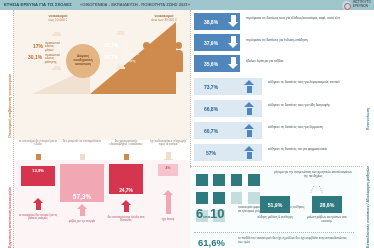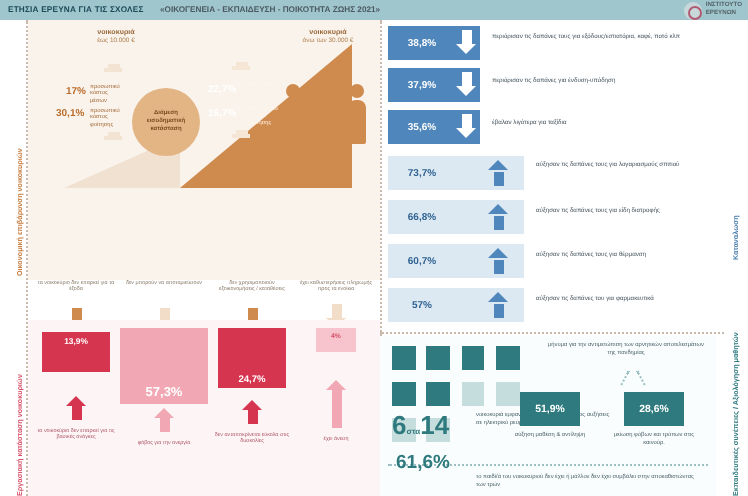--- a/index.html
+++ b/index.html
@@ -480,38 +480,38 @@
         <span class="sq" style="background:#2e7a7e"></span>
         <span class="sq" style="background:#2e7a7e"></span>
         <span class="sq" style="background:#2e7a7e"></span>
         <span class="sq" style="background:#c5dedd"></span>
         <span class="sq" style="background:#c5dedd"></span>
         <span class="sq" style="background:#c5dedd"></span>
         <span class="sq" style="background:#c5dedd"></span>
       </div>
 
       <div class="bignum">
-        <span class="n1">6</span><span class="mid">στα</span><span class="n2">14</span>
+        <span class="n1">6</span><span class="mid">στα</span><span class="n2">10</span>
       </div>
       <div class="teal-cap" style="left:48px;top:38px;width:68px;">νοικοκυριά εμφανίζονται σημαντικά από τις αυξήσεις σε ηλεκτρικό ρεύμα και είδη διατροφής</div>
 
       <div class="teal-cap" style="left:84px;top:3px;width:78px;text-align:center;">μήνυμα για την αντιμετώπιση των αρνητικών αποτελεσμάτων της πανδημίας</div>
 
       <div class="vline" style="left:122px;top:17px;height:8px;transform:rotate(28deg);"></div>
       <div class="vline" style="left:130px;top:17px;height:8px;transform:rotate(-28deg);"></div>
 
       <div class="tealbox" style="left:70px;top:28px;width:30px;height:17px;">
         <span>51,9%</span>
       </div>
       <div class="teal-cap" style="left:64px;top:48px;width:42px;text-align:center;">αύξηση μαθέση &amp; αντίληψη</div>
 
       <div class="tealbox" style="left:122px;top:28px;width:30px;height:17px;">
         <span>28,6%</span>
       </div>
       <div class="teal-cap" style="left:114px;top:48px;width:46px;text-align:center;">μείωση φόβων και τρόπων στις καινούρ.</div>
 
       <div class="hline" style="left:4px;top:64px;width:160px;"></div>
 
-      <div class="bigpct" style="left:8px;top:58px;">61,6%</div>
+      <div class="bigpct" style="left:8px;top:69px;">61,6%</div>
       <div class="teal-cap" style="left:48px;top:69px;width:114px;">το παιδί/ά του νοικοκυριού δεν έχει ή μάλλον δεν έχει συμβάλει στην αποκαθιστώντας των τρών</div>
     </div>
   </div>
 </div>
 
 </body></html>

